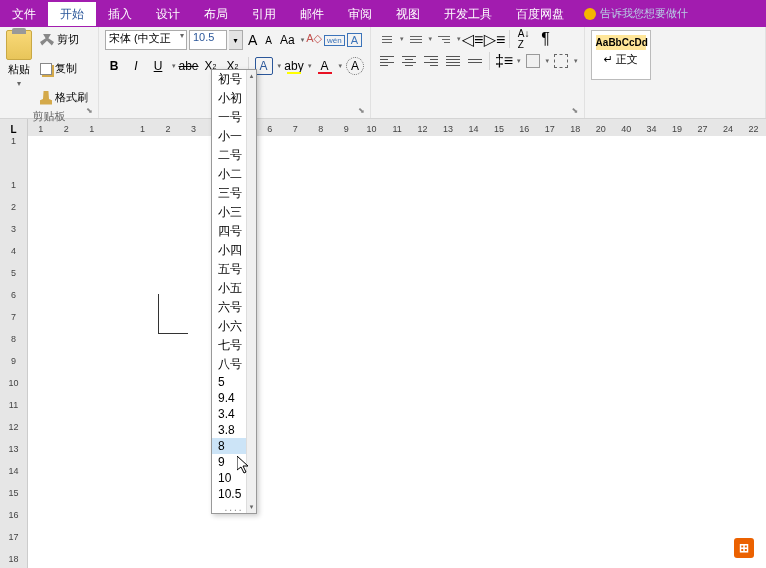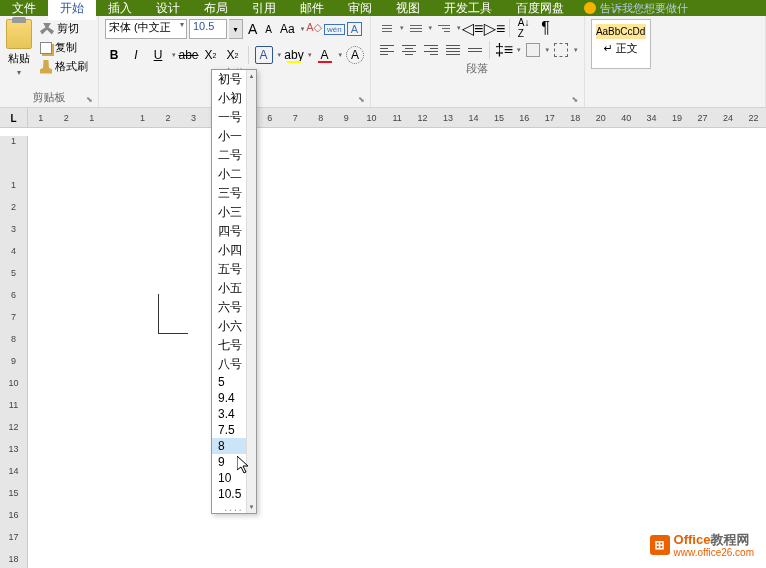--- a/index.html
+++ b/index.html
@@ -1,35 +1,35 @@
 <!DOCTYPE html>
 <html><head>
   <meta charset="utf-8">
   <style>
     * { margin: 0; padding: 0; box-sizing: border-box; font-family: "Microsoft YaHei", sans-serif; }
     body { width: 766px; height: 568px; background: #fff; overflow: hidden; position: relative; }
     
-    .menubar { display: flex; background: #4d7c0f; height: 16px; align-items: center; padding: 0; }
+    .menubar { display: flex; background: #a21caf; height: 27px; align-items: center; padding: 0; }
     .menu-tab { padding: 0 12px; color: #fff; font-size: 12px; height: 24px; line-height: 24px; cursor: pointer; }
     .menu-tab.active { background: #fff; color: #2b579a; }
     .tell-me { color: #b8cce4; font-size: 11px; display: flex; align-items: center; gap: 4px; margin-left: 8px; }
     .bulb { width: 12px; height: 12px; background: #f4b400; border-radius: 50%; }
     
     .ribbon { display: flex; background: #f3f3f3; border-bottom: 1px solid #d4d4d4; height: 92px; }
     .ribbon-group { border-right: 1px solid #e1e1e1; display: flex; flex-direction: column; padding: 3px 6px 2px; }
     .ribbon-group-content { flex: 1; display: flex; align-items: flex-start; gap: 4px; }
     .ribbon-group-label { text-align: center; font-size: 11px; color: #666; padding-top: 2px; }
     
     .paste-section { display: flex; flex-direction: column; align-items: center; gap: 2px; }
     .paste-icon { width: 26px; height: 30px; background: linear-gradient(#f9d978, #e8c55a); border: 1px solid #c9a844; border-radius: 2px; position: relative; }
     .paste-icon::before { content: ''; position: absolute; top: -3px; left: 5px; width: 14px; height: 6px; background: #999; border-radius: 2px 2px 0 0; }
     .paste-label { font-size: 11px; }
     .paste-arrow { font-size: 8px; color: #666; }
     
-    .clip-btns { display: flex; flex-direction: column; gap: 0; font-size: 11px; }
+    .clip-btns { display: flex; flex-direction: column; gap: 10px; font-size: 11px; }
     .clip-btn { display: flex; align-items: center; gap: 3px; padding: 2px 4px; cursor: pointer; }
     .clip-ico { width: 14px; height: 12px; }
     .ico-cut { background: #888; clip-path: polygon(20% 0, 80% 0, 60% 40%, 100% 70%, 85% 100%, 50% 60%, 15% 100%, 0 70%, 40% 40%); }
     .ico-copy { background: #fff; border: 1px solid #888; box-shadow: 2px 2px 0 #d4a94a; width: 12px; height: 12px; }
     .ico-brush { background: #d4a94a; width: 12px; height: 14px; clip-path: polygon(30% 0, 70% 0, 75% 60%, 100% 70%, 100% 100%, 0 100%, 0 70%, 25% 60%); }
     
     .font-group-content { display: flex; flex-direction: column; gap: 3px; }
     .font-row { display: flex; align-items: center; gap: 2px; }
     .font-select { width: 82px; height: 20px; font-size: 11px; border: 1px solid #ababab; background: #fff; padding: 0 3px; position: relative; }
     .font-select::after { content: '▾'; position: absolute; right: 2px; font-size: 8px; color: #666; }
@@ -47,21 +47,21 @@
     .para-group-content { display: flex; flex-direction: column; gap: 4px; }
     .para-row { display: flex; align-items: center; gap: 2px; }
     .para-btn { width: 20px; height: 18px; display: flex; align-items: center; justify-content: center; cursor: pointer; }
     .list-ico { display: flex; flex-direction: column; gap: 2px; }
     .list-line { width: 12px; height: 1px; background: #666; }
     .align-ico { display: flex; flex-direction: column; gap: 2px; align-items: flex-start; width: 14px; }
     .align-line { height: 1px; background: #555; }
     
     .styles-group { flex: 1; min-width: 0; }
     .style-box { width: 60px; height: 50px; border: 1px solid #bbb; background: #fff; display: flex; flex-direction: column; align-items: center; padding: 4px; cursor: pointer; }
-    .style-highlight { background: #ffe699; width: 50px; text-align: center; padding: 2px 0; font-size: 10px; }
+    .style-highlight { background: #ffe699; width: 50px; text-align: center; padding: 2px 0; font-size: 10px; font-weight: bold; }
     .style-name { font-size: 11px; margin-top: 2px; }
     
     .ribbon-ruler-row { display: flex; background: #e6e6e6; height: 20px; border-bottom: 1px solid #ccc; }
     .ruler-corner { width: 28px; height: 20px; border-right: 1px solid #ccc; display: flex; align-items: center; justify-content: center; font-size: 10px; font-weight: bold; }
     .ruler { flex: 1; position: relative; font-size: 9px; color: #444; overflow: hidden; }
     .ruler-marks { position: absolute; top: 0; left: 0; right: 0; height: 100%; display: flex; }
     .ruler-mark { width: 15px; text-align: center; line-height: 20px; }
     
     .doc-area { display: flex; position: absolute; top: 136px; left: 0; right: 0; bottom: 0; background: #fff; }
     .vruler { width: 28px; background: #e6e6e6; border-right: 1px solid #ccc; position: relative; }
@@ -265,21 +265,20 @@
         <div class="para-btn">
             <div class="shading"></div>
           </div>
           <span class="arrow-small">▾</span>
         <div class="para-btn">
             <div class="border-ico"></div>
           </div>
           <span class="arrow-small">▾</span>
       </div>
     </div>
-    <div class="ribbon-group-label">段落</div>
     <div class="group-dialog">⬊</div>
   </div>
 
   <div class="ribbon-group styles-group">
     <div class="ribbon-group-content">
       <div class="style-box">
         <div class="style-highlight">AaBbCcDd</div>
         <div class="style-name">↵ <span>正文</span></div>
       </div>
     </div>
@@ -365,38 +364,34 @@
       <div class="dd-item">小四</div>
       <div class="dd-item">五号</div>
       <div class="dd-item">小五</div>
       <div class="dd-item">六号</div>
       <div class="dd-item">小六</div>
       <div class="dd-item">七号</div>
       <div class="dd-item">八号</div>
       <div class="dd-item">5</div>
       <div class="dd-item">9.4</div>
       <div class="dd-item">3.4</div>
-      <div class="dd-item">7.5</div>
+      <div class="dd-item">3.8</div>
       <div class="dd-item hover">8</div>
       <div class="dd-item">9</div>
       <div class="dd-item">10</div>
       <div class="dd-item">10.5</div>
     </div>
   <div class="dd-more">....</div>
   <div class="dd-scroll">
     <div class="dd-scroll-up">▴</div>
     <div class="dd-scroll-down">▾</div>
   </div>
 </div>
 
 <div class="cursor-arrow">
   <svg viewBox="0 0 14 18">
       <path d="M0 0 L0 14 L4 11 L7 17 L9 16 L6 10 L11 10 Z" fill="#fff" stroke="#000" stroke-width="1"></path>
     </svg>
 </div>
 
 <div class="watermark">
   <div class="wm-icon">⊞</div>
-  <div class="wm-text">
-    <div class="wm-title"><span class="o1">Office</span><span class="o2">教程网</span></div>
-    <div class="wm-url">www.office26.com</div>
-  </div>
 </div>
 
 </body></html>

